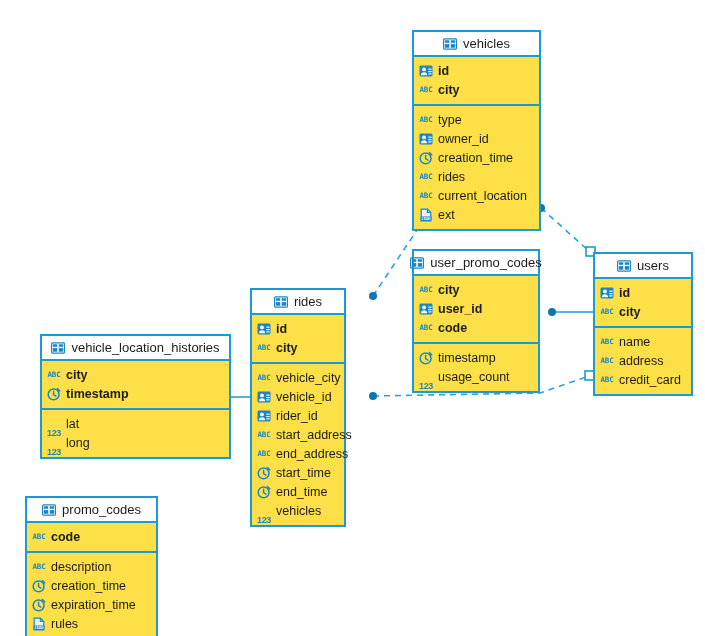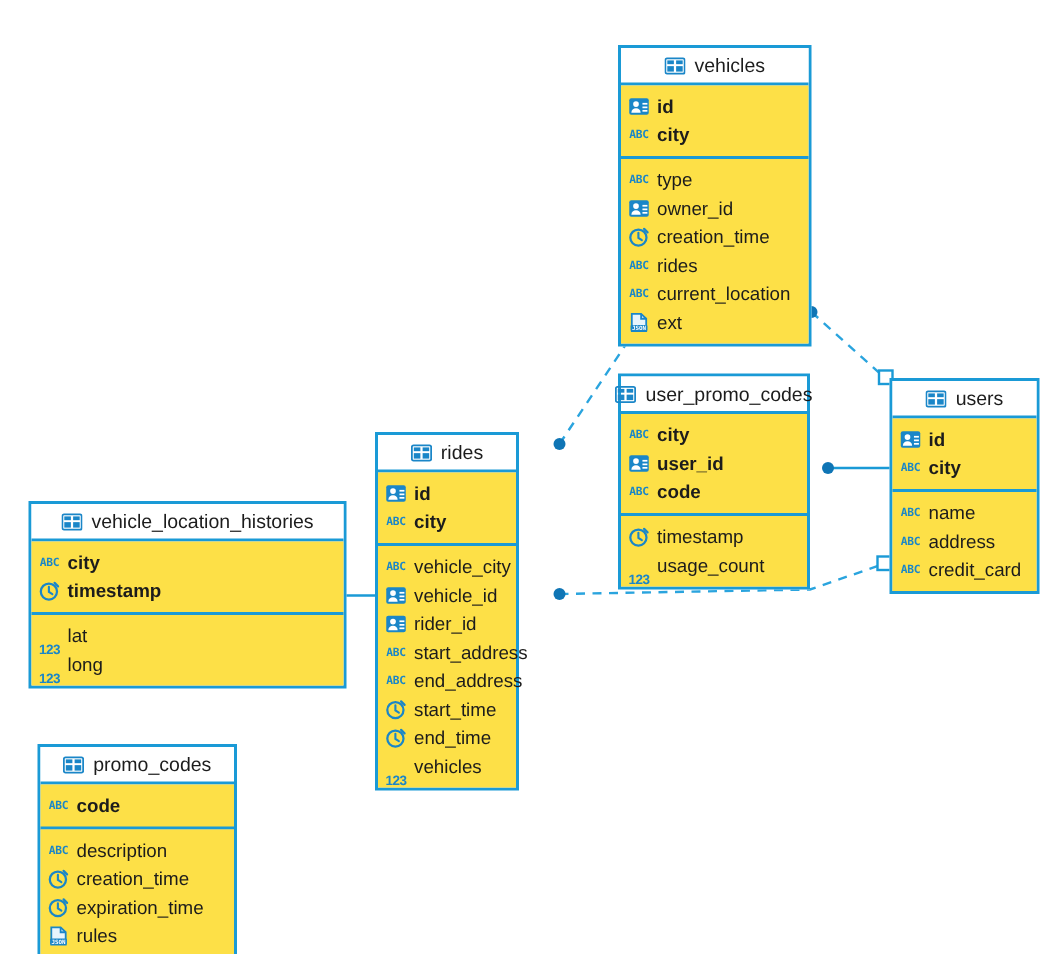--- a/index.html
+++ b/index.html
@@ -409,21 +409,21 @@
             </svg>
           </span>
           <span>end_time</span>
         </div>
         <div class="field">
           <span class="ico ico-123">123</span>
           <span>vehicles</span>
         </div>
       </div>
     </div>
-    <div class="entity" style="left: 19px; top: 334px; width: 212px;">
+    <div class="entity" style="left: 40px; top: 334px; width: 191px;">
       <div class="entity-title">
         <span class="ico">
           <svg width="15" height="12" viewBox="0 0 15 12">
             <rect x="0.6" y="0.6" width="13.8" height="10.8" rx="1.2" fill="none" stroke="#1a86c8" stroke-width="1.3"></rect>
             <rect x="2" y="2" width="4.7" height="2.7" fill="#1a86c8"></rect>
             <rect x="8.3" y="2" width="4.7" height="2.7" fill="#1a86c8"></rect>
             <rect x="2" y="6.1" width="4.7" height="3.9" fill="#1a86c8"></rect>
             <rect x="8.3" y="6.1" width="4.7" height="3.9" fill="#1a86c8"></rect>
           </svg>
         </span>

